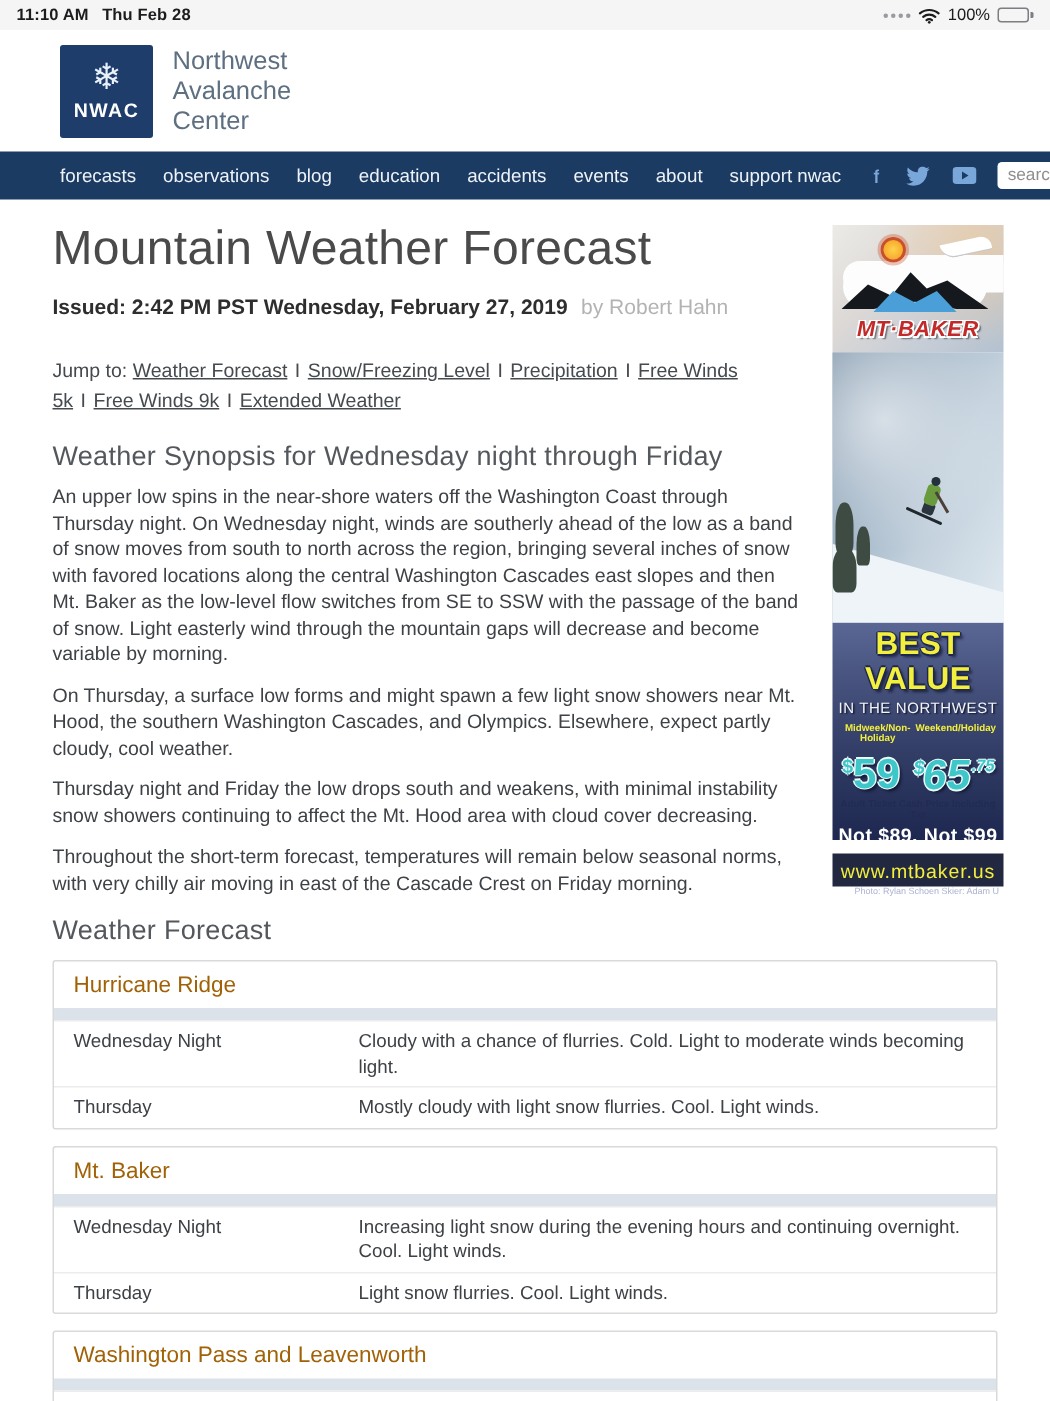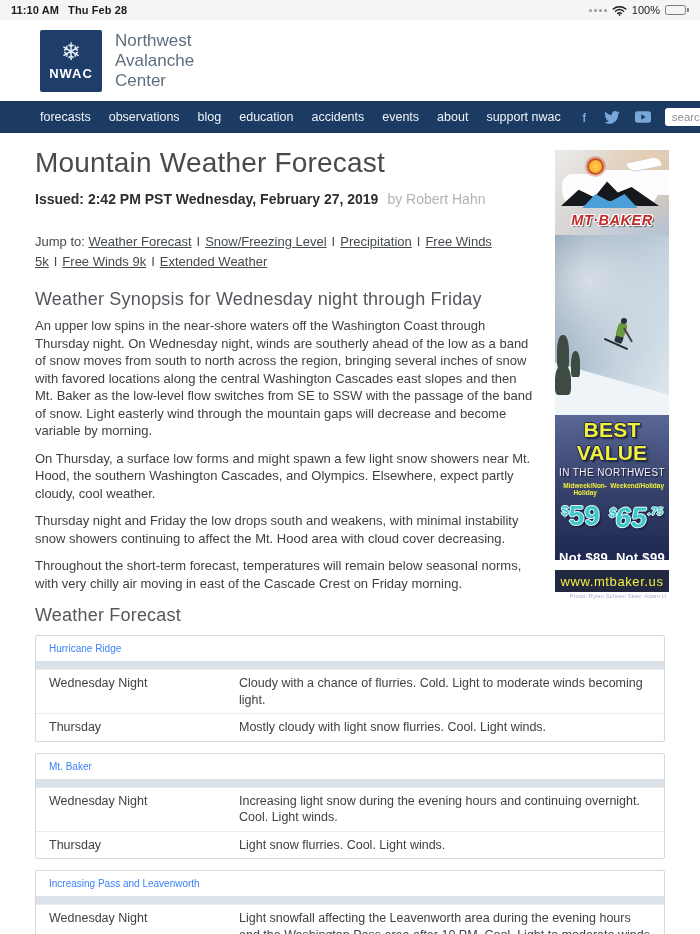--- a/index.html
+++ b/index.html
@@ -50,34 +50,34 @@
     margin-left: 14px; background: #fff; border-radius: 3px; height: 18px; width: 107px;
     display: flex; align-items: center; padding: 0 5px 0 7px;
   }
   .searchbox input {
     border: none; outline: none; width: 78px; font-size: 11.5px; color: #444;
     font-family: "Liberation Sans", sans-serif; background: transparent;
   }
   .searchbox input::placeholder { color: #8e8e8e; }
   
   .main { padding: 0 35px; position: relative; }
-  h1.page-title { font-size: 28px; font-weight: 400; color: #4a4a4a; margin-top: 14px; letter-spacing: .2px; }
+  h1.page-title { font-size: 32px; font-weight: 400; color: #4a4a4a; margin-top: 14px; letter-spacing: .2px; }
   .issued-line { margin-top: 12px; font-size: 14px; }
   .issued { font-weight: 700; color: #2e2e2e; }
   .byline { color: #b3b3b3; margin-left: 9px; }
   .jump { margin-top: 25px; width: 500px; font-size: 13px; line-height: 20px; color: #454a4e; }
   .jump a { color: #454a4e; text-decoration: underline; }
   .jump .sep { margin: 0 5px; text-decoration: none; }
   h2.sec { font-size: 18px; font-weight: 400; color: #54585d; letter-spacing: .2px; }
   h2.synopsis { margin-top: 17px; margin-bottom: 7px; }
   h2.wf { margin-top: 13px; margin-bottom: 9px; }
   .main p.body-p { width: 500px; font-size: 13px; line-height: 17.5px; margin-bottom: 10px; color: #3e4246; }
   
   .card { border: 1px solid #d9d9d9; border-radius: 2px; margin-bottom: 11px; background: #fff; }
-  .card-header { padding: 7px 13px; font-size: 10px; color: #3b82f6; }
+  .card-header { padding: 7px 13px; font-size: 15px; color: #a16207; }
   .card-band { height: 8px; background: #dce2e9; }
   .card-row { display: flex; border-top: 1px solid #ececec; padding: 5px 13px; font-size: 12.5px; line-height: 16.5px; }
   .card-row .period { width: 190px; flex-shrink: 0; }
   .card-row .fc { flex: 1; }
   
   .ad { position: absolute; left: 555px; top: 150px; width: 114px; height: 410px; display: block; text-decoration: none; cursor: pointer; }
   .ad-top {
     height: 85px; position: relative; overflow: hidden;
     background:
       radial-gradient(circle at 85% 18%, rgba(245,198,140,.55), transparent 55%),
@@ -255,21 +255,21 @@
       <div class="period">Wednesday Night</div>
       <div class="fc">Increasing light snow during the evening hours and continuing overnight. Cool. Light winds.</div>
     </div>
     <div class="card-row">
       <div class="period">Thursday</div>
       <div class="fc">Light snow flurries. Cool. Light winds.</div>
     </div>
   </section>
 
   <section class="card">
-    <div class="card-header">Increasing Pass and Leavenworth</div>
+    <div class="card-header">Washington Pass and Leavenworth</div>
     <div class="card-band"></div>
     <div class="card-row">
       <div class="period">Wednesday Night</div>
       <div class="fc">Light snowfall affecting the Leavenworth area during the evening hours and the Washington Pass area after 10 PM. Cool. Light to moderate winds at Washington Pass.</div>
     </div>
 
   </section>
 </div>
 
 <a class="ad">

